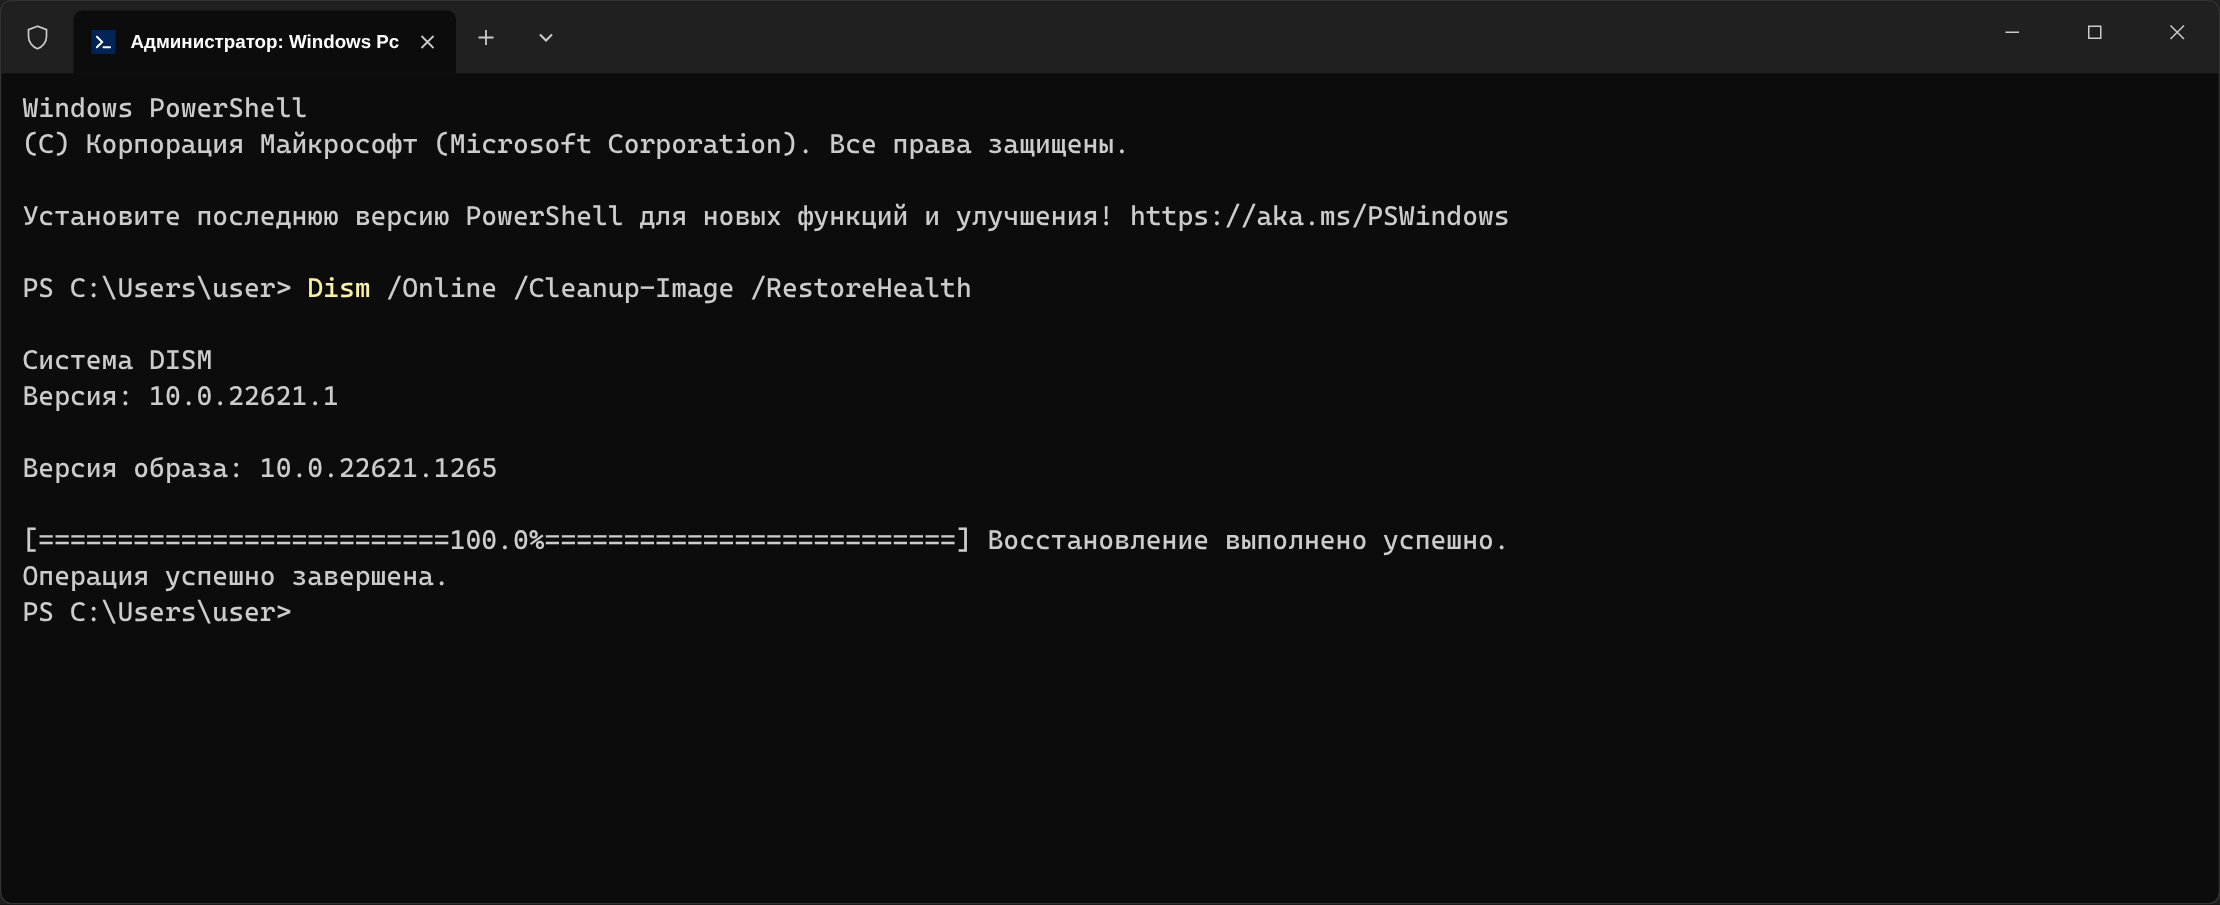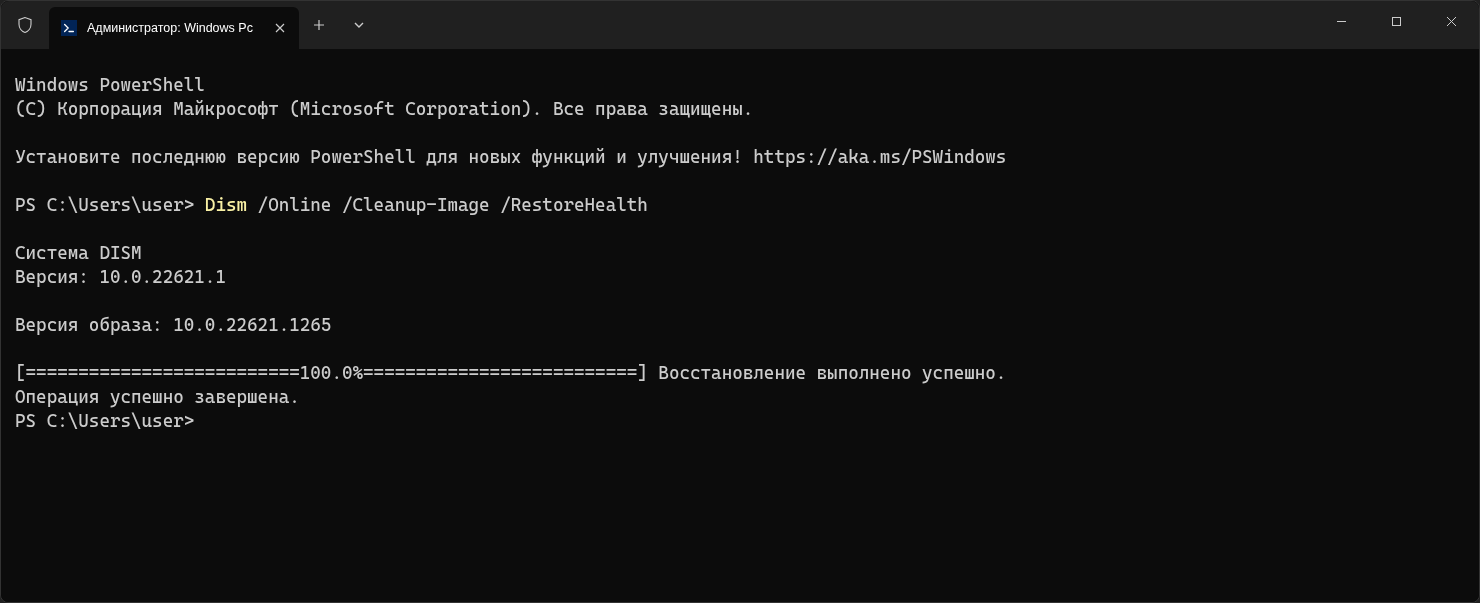--- a/index.html
+++ b/index.html
@@ -20,20 +20,21 @@
     display:flex;
     flex-direction:column;
   }
   .titlebar {
     height:48px;
     background:#202020;
     display:flex;
     align-items:flex-start;
     border-top-left-radius:8px;
     border-top-right-radius:8px;
+    font-weight:bold;
   }
   .shield-area {
     width:48px;
     height:48px;
     display:flex;
     align-items:center;
     justify-content:center;
   }
   .tab {
     margin-top:6px;
@@ -94,21 +95,21 @@
     width:55px;
     display:flex;
     align-items:center;
     justify-content:center;
     color:#ccc;
     cursor:pointer;
   }
   .terminal {
     flex:1;
     background:#0c0c0c;
-    padding:24px 14px;
+    padding:12px 14px;
     font-family:Consolas,'Cascadia Mono',monospace;
     font-size:18px;
     line-height:24px;
     color:#cccccc;
     white-space:pre;
     overflow:hidden;
     border-bottom-left-radius:8px;
     border-bottom-right-radius:8px;
   }
   .cmd-yellow { color:#f9f1a5; }

